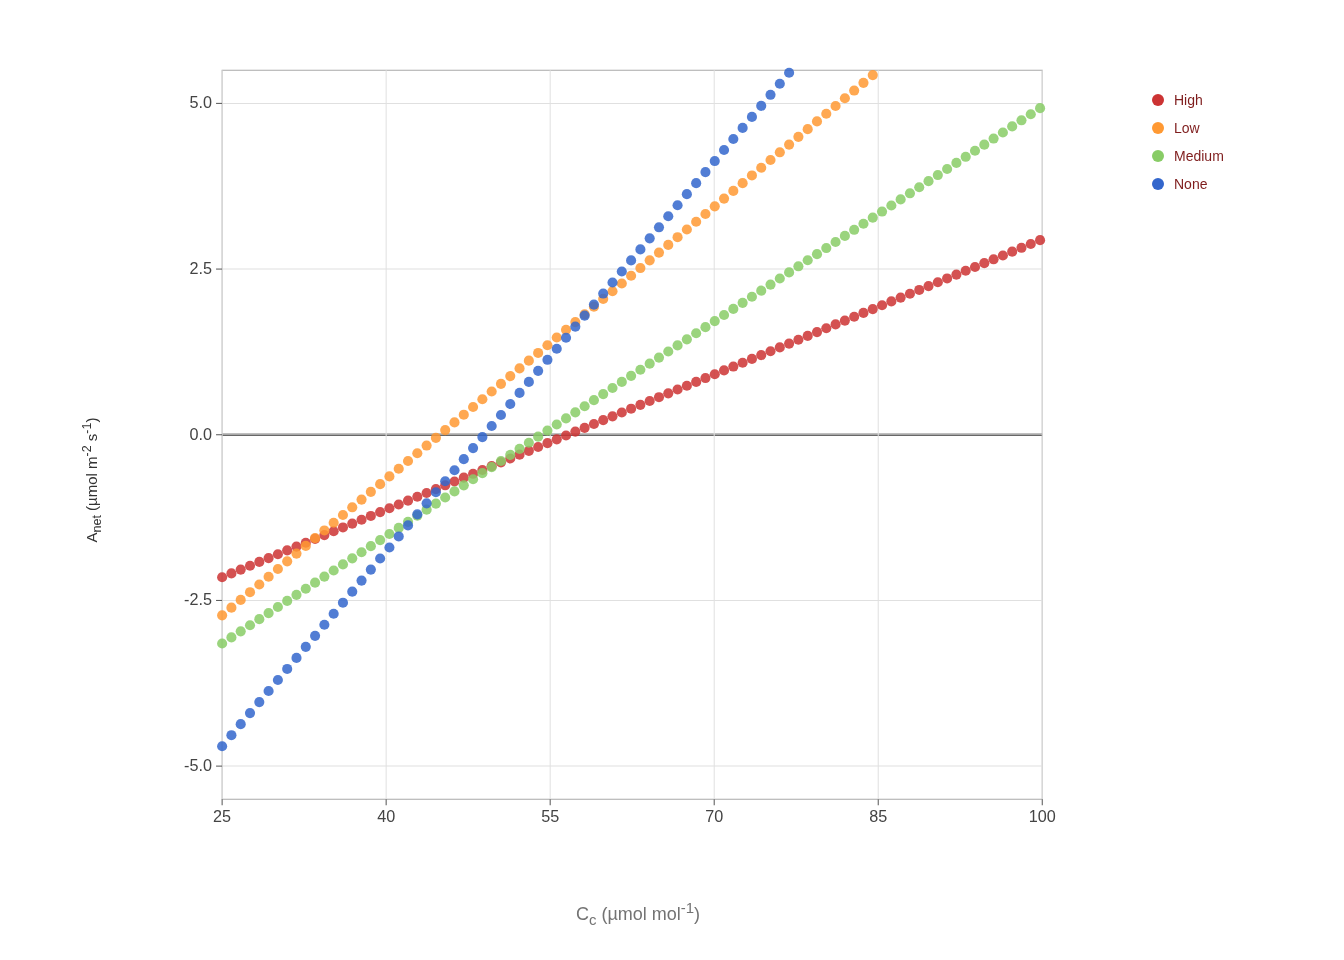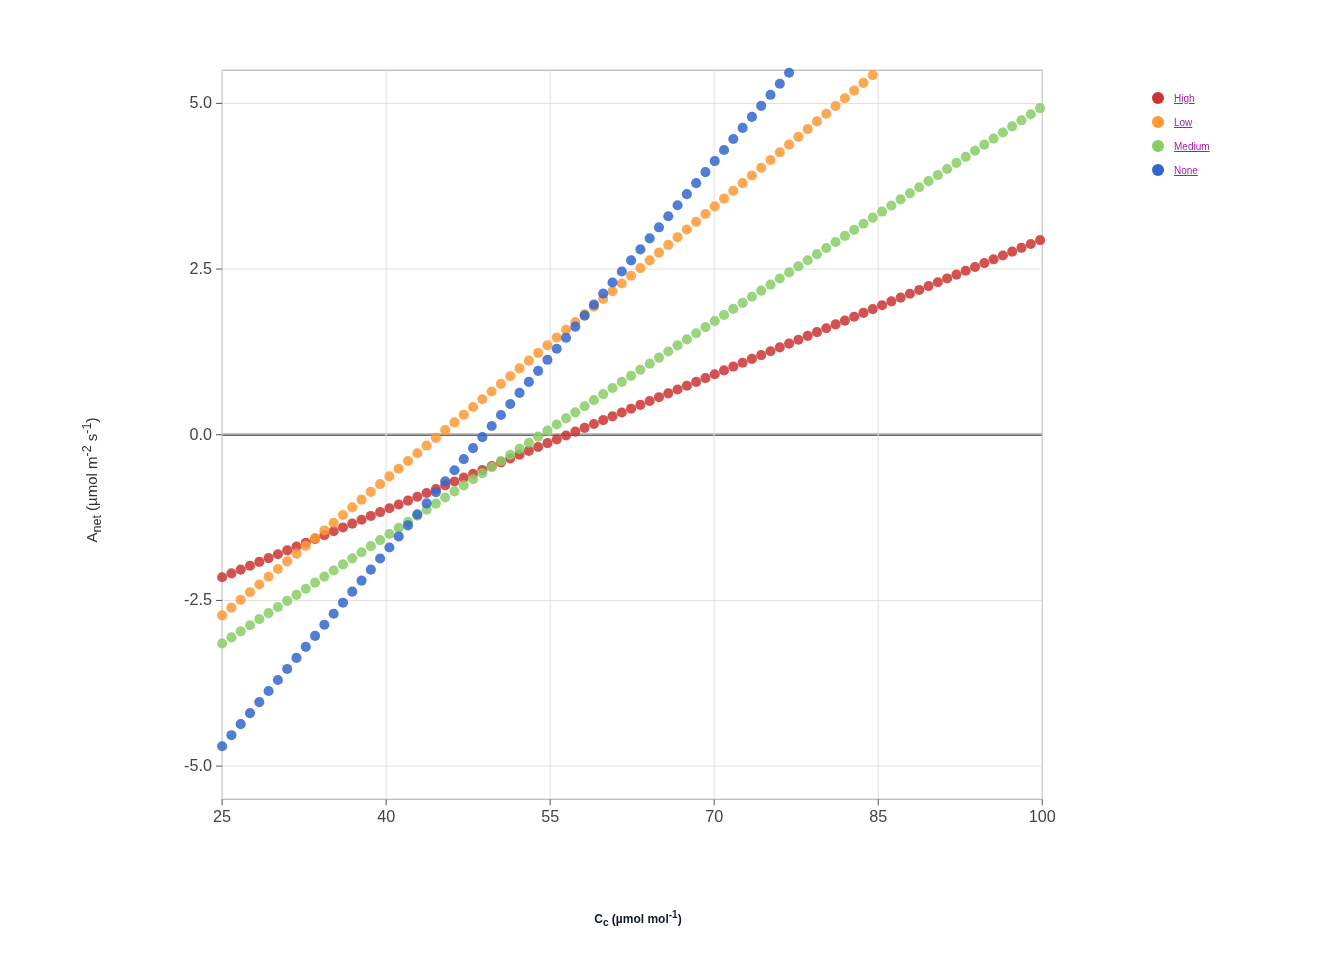--- a/index.html
+++ b/index.html
@@ -42,40 +42,39 @@
       margin-bottom: 12px;
     }
     .legend-dot {
       width: 12px;
       height: 12px;
       border-radius: 50%;
       margin-right: 10px;
       flex-shrink: 0;
     }
     .legend-label {
-      font-size: 10px;
-      color: #a21caf;
-      text-decoration: underline;
+      font-size: 14px;
+      color: #7f1d1d;
     }
     svg.plot {
       width: 100%;
       height: 100%;
     }
   </style>
 </head>
 <body>
 
 <div class="chart-container">
   <div class="chart-area">
     
     <div style="position:absolute;left:8px;top:50%;transform:translateY(-50%) rotate(-90deg);font-size:15px;color:#333;white-space:nowrap;transform-origin:center center;">
       A<sub>net</sub> (µmol m<sup>-2</sup> s<sup>-1</sup>)
     </div>
     
-    <div style="position:absolute;bottom:12px;left:55%;transform:translateX(-50%);font-size:12px;color:#0f172a;white-space:nowrap;font-weight:bold;">
+    <div style="position:absolute;bottom:12px;left:55%;transform:translateX(-50%);font-size:18px;color:#737373;white-space:nowrap;">
       C<sub>c</sub> (µmol mol<sup>-1</sup>)
     </div>
     <svg class="plot" viewBox="0 0 900 800" xmlns="http://www.w3.org/2000/svg" id="mainsvg">
     <rect x="60" y="20" width="810" height="720" fill="none" stroke="#aaa" stroke-width="1"></rect>
         <line x1="60" x2="870" y1="380" y2="380" stroke="#000" stroke-width="2"></line>
         <line x1="60" x2="60" y1="20" y2="740" stroke="#e0e0e0" stroke-width="1"></line>
         <line x1="60" x2="60" y1="740" y2="746" stroke="#555" stroke-width="1"></line>
         <text x="60" y="762" text-anchor="middle" font-size="16" fill="#444">25</text>
         <line x1="222" x2="222" y1="20" y2="740" stroke="#e0e0e0" stroke-width="1"></line>
         <line x1="222" x2="222" y1="740" y2="746" stroke="#555" stroke-width="1"></line>

